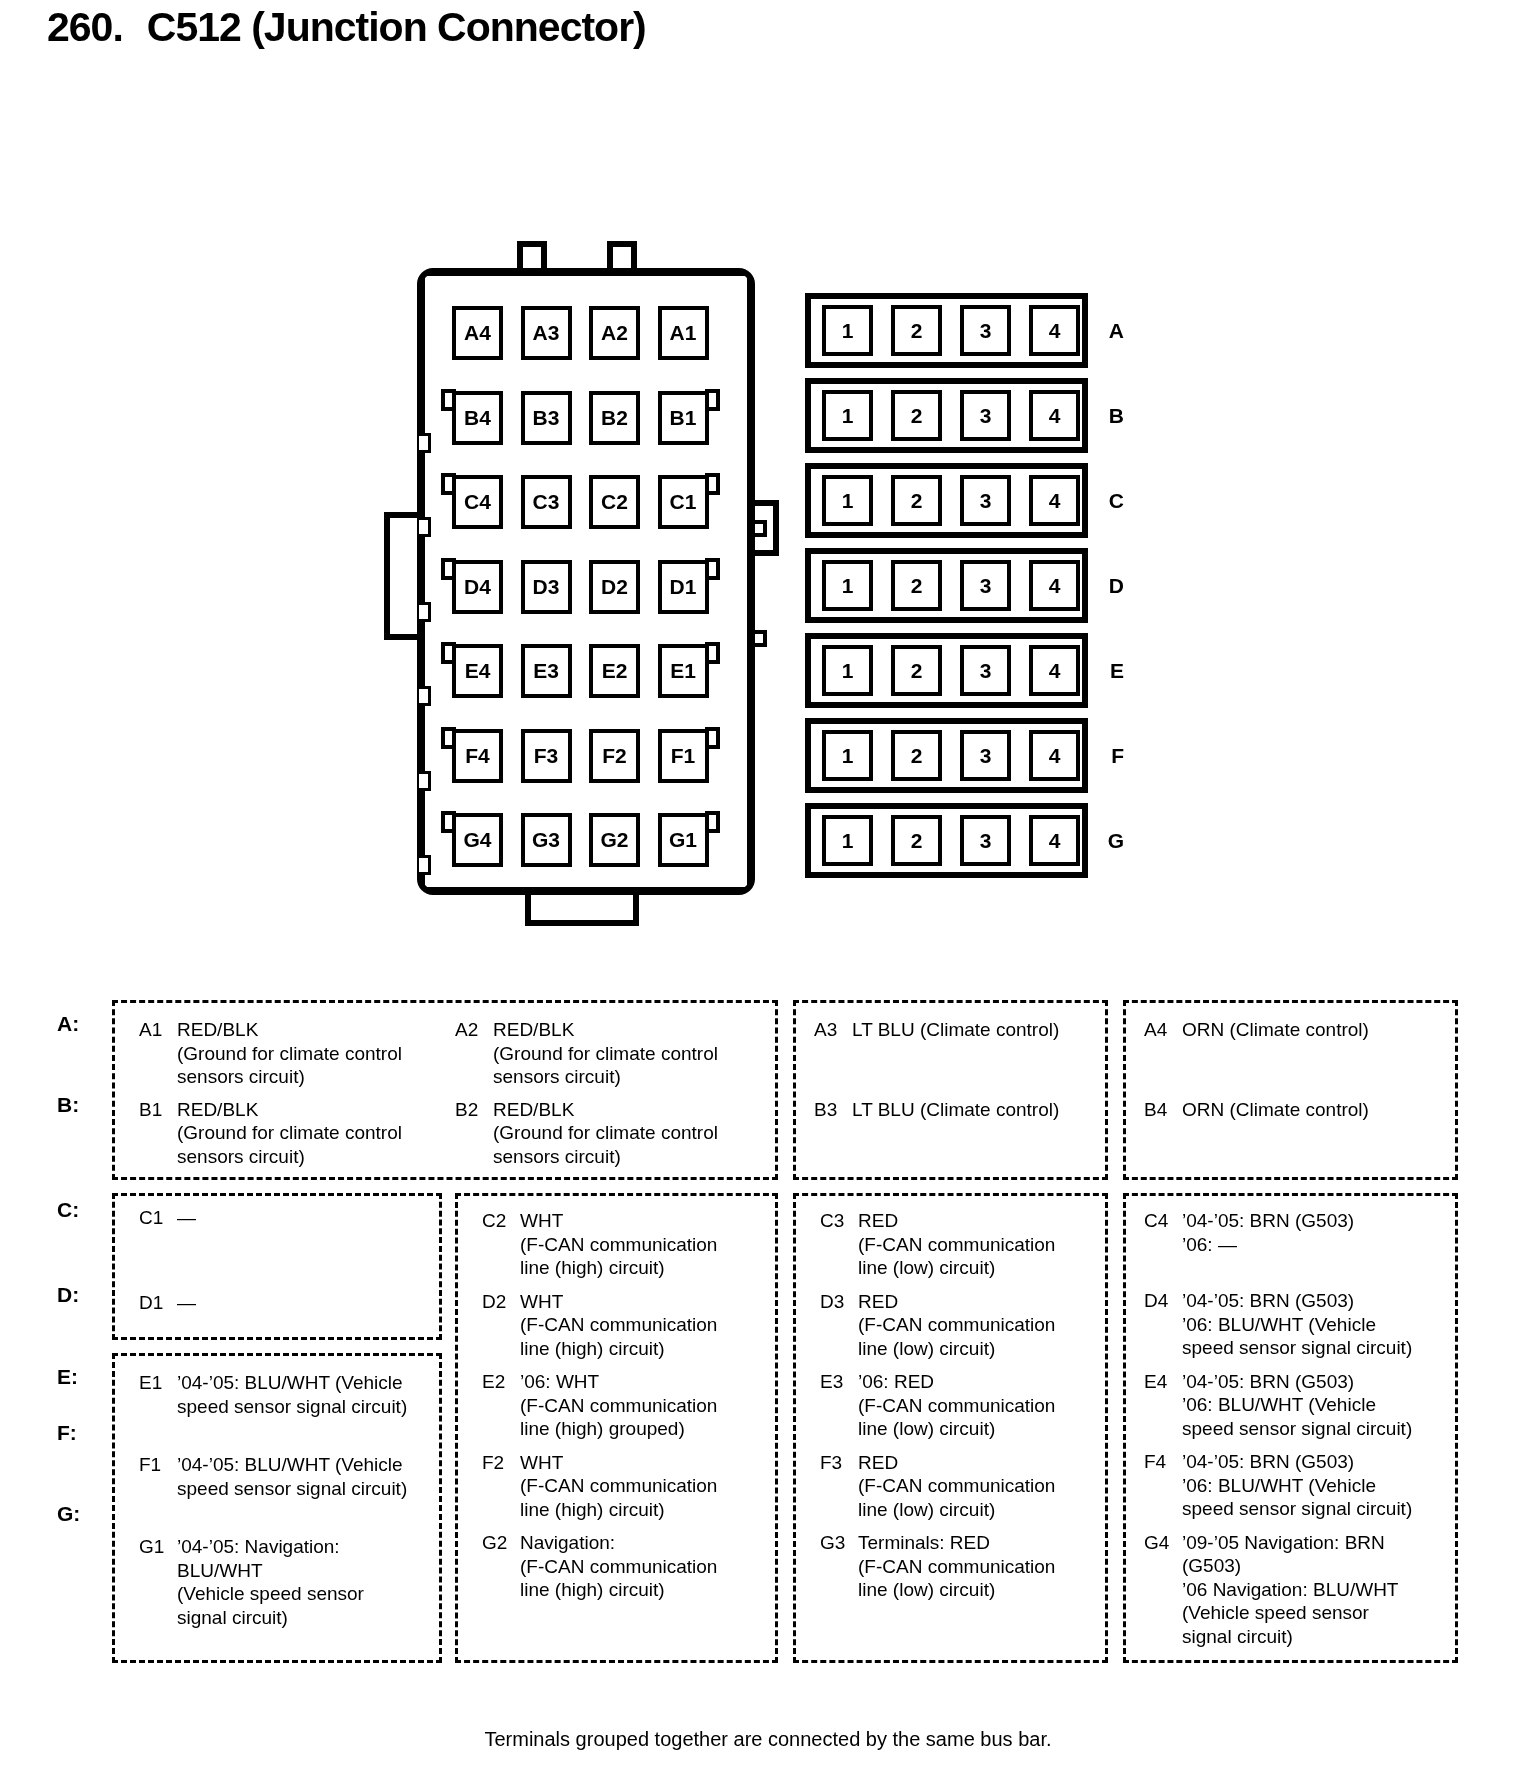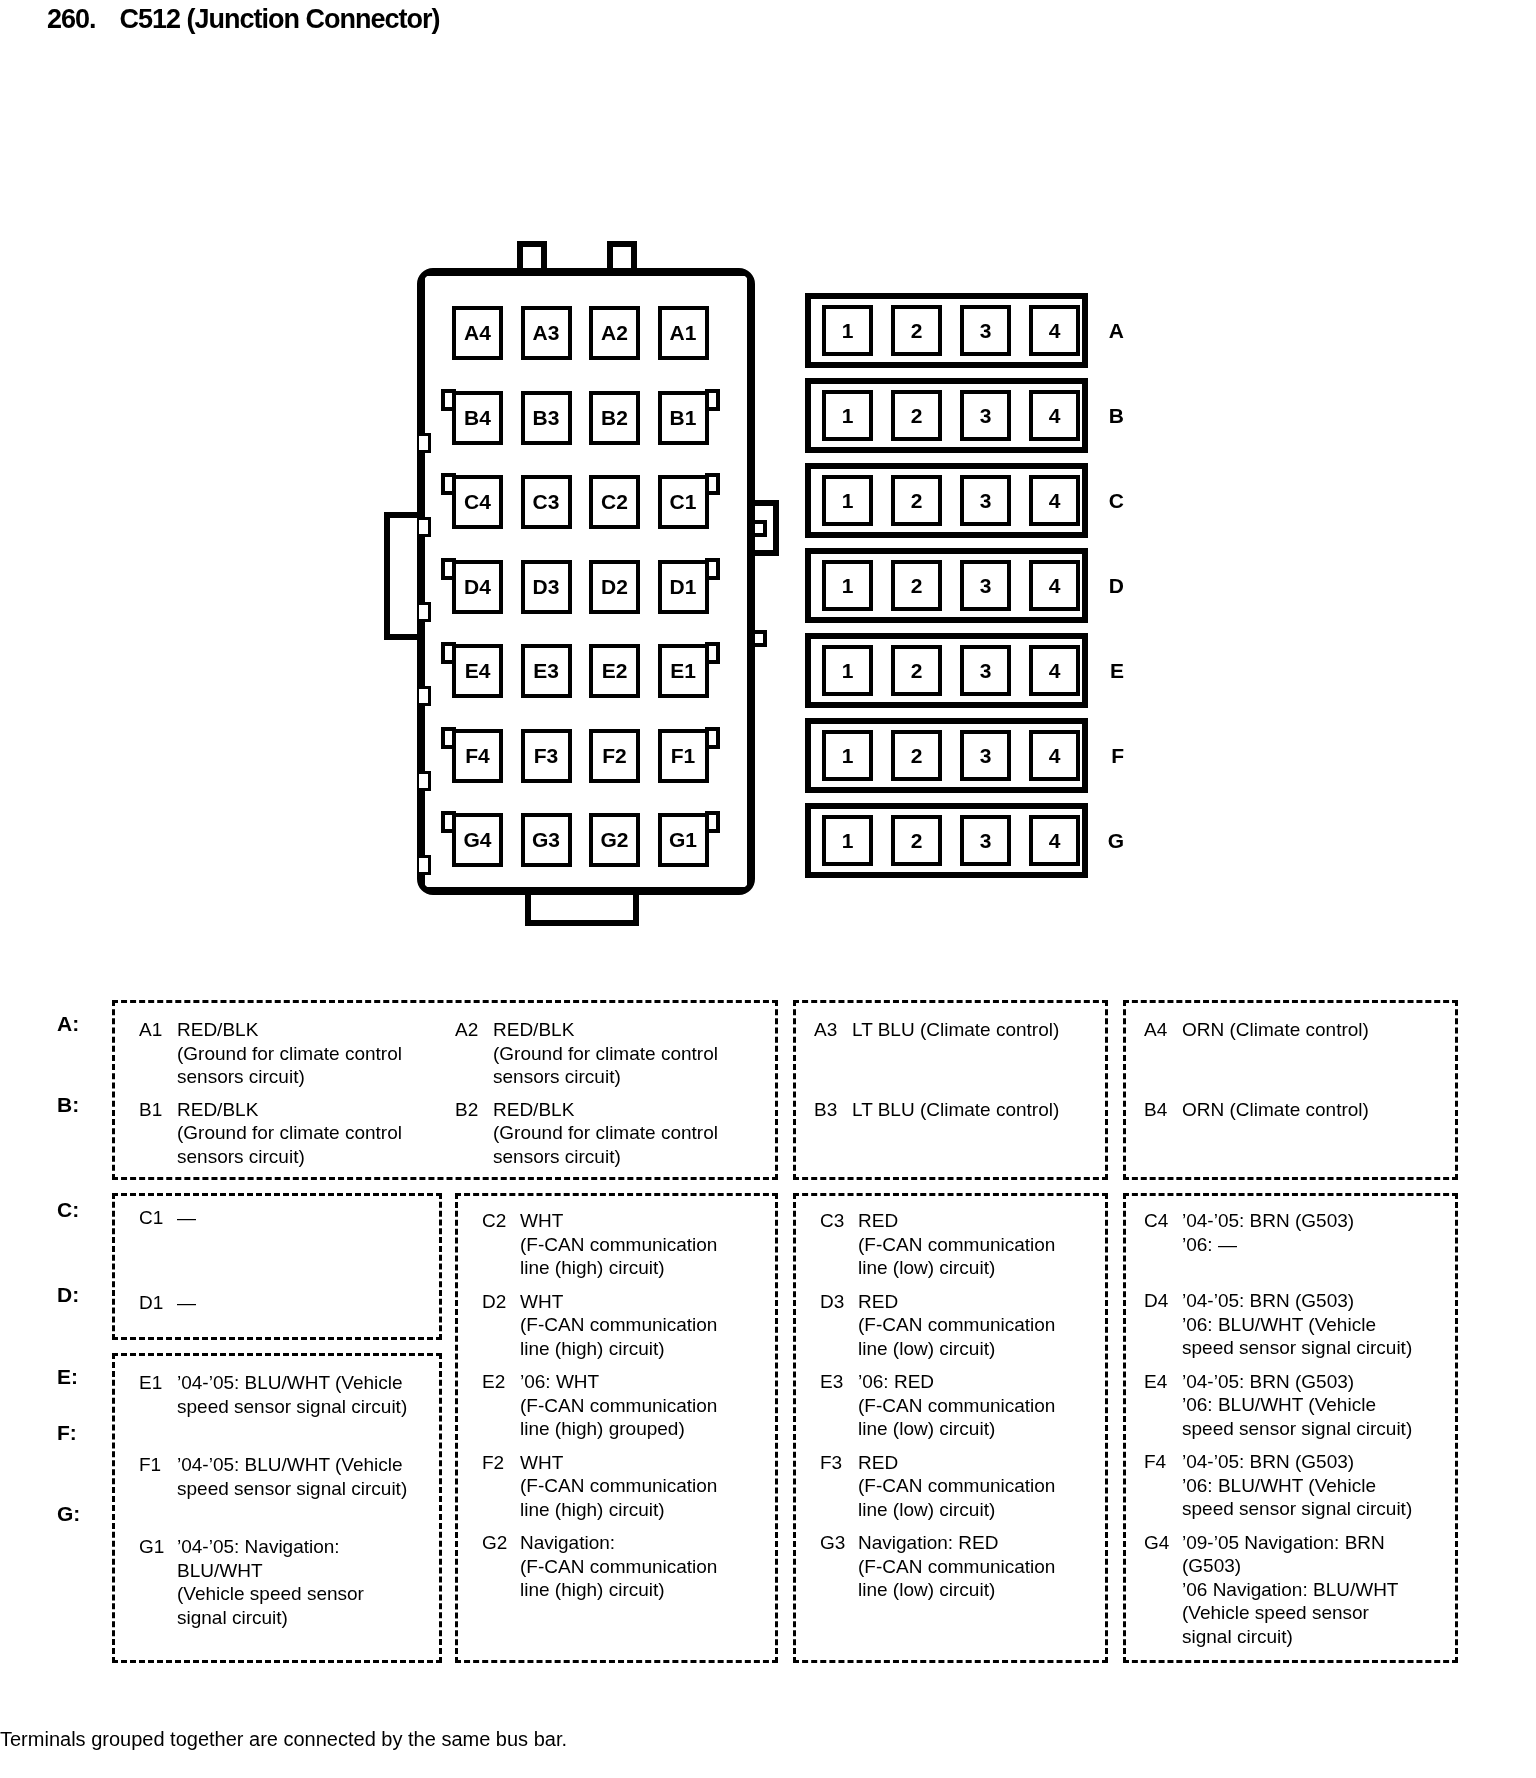--- a/index.html
+++ b/index.html
@@ -1,19 +1,19 @@
 <!DOCTYPE html>
 <html><head>
 <meta charset="utf-8">
 <style>
   html,body{margin:0;padding:0;background:#fff}
   body{width:1536px;height:1778px;position:relative;font-family:"Liberation Sans",sans-serif;color:#000;overflow:hidden}
 
   
-  .title-row{position:absolute;left:47px;top:4px;display:flex;gap:24px;font-size:27px;font-weight:bold;letter-spacing:-1px}
+  .title-row{position:absolute;left:47px;top:4px;display:flex;gap:24px;font-size:41px;font-weight:bold;letter-spacing:-1px}
   .bullets{position:absolute;left:122px;top:58px;font-size:20.5px;line-height:31px}
   .bullet-line{white-space:pre}
 
   
   #connector{position:absolute;left:417px;top:268px;width:338px;height:627px}
   .conn-body{position:absolute;inset:0;border:6px solid #000;border-radius:16px;box-sizing:border-box}
   .conn-inner{position:absolute;inset:5px;border:3px solid #000}
   .top-tab{position:absolute;width:30px;height:29px;border:6px solid #000;border-bottom:none;top:-27px;box-sizing:border-box}
   .top-tab.t1{left:100px}
   .top-tab.t2{left:190px}
@@ -54,21 +54,21 @@
   .box-efg1{left:112px;top:1353px;width:330px;height:310px;padding:15px 4px 0 24px}
   .box-efg1 .entry{margin-bottom:35px}
   .box-col2{left:455px;top:1193px;width:323px;height:470px;padding:13px 4px 0 24px}
   .box-col2 .entry{margin-bottom:10px}
   .box-col3{left:793px;top:1193px;width:315px;height:470px;padding:13px 4px 0 24px}
   .box-col3 .entry{margin-bottom:10px}
   .box-col4{left:1123px;top:1193px;width:335px;height:470px;padding:13px 4px 0 18px}
   .box-col4 .entry{margin-bottom:10px}
   .box-col4 .entry:first-child{margin-bottom:33px}
 
-  .footnote{position:absolute;top:1728px;left:0;width:100%;text-align:left;font-size:20px}
+  .footnote{position:absolute;top:1728px;left:0;width:100%;text-align:center;font-size:20px}
 </style>
 </head>
 <body>
 
 <div class="title-row">
   <span>260.</span>
   <span>C512 (Junction Connector)</span>
 </div>
 <div class="bullets" id="bullets">
   </div>
@@ -333,21 +333,21 @@
 line (low) circuit)</span>
         </div>
         <div class="entry">
           <span class="entry-pin">F3</span>
           <span class="entry-text">RED
 (F-CAN communication
 line (low) circuit)</span>
         </div>
         <div class="entry">
           <span class="entry-pin">G3</span>
-          <span class="entry-text">Navigation: RED
+          <span class="entry-text">Terminals: RED
 (F-CAN communication
 line (low) circuit)</span>
         </div>
       </div>
     </div>
     <div class="pin-box box-col4">
       <div class="box-col">
         <div class="entry">
           <span class="entry-pin">C4</span>
           <span class="entry-text">’04-’05: BRN (G503)

